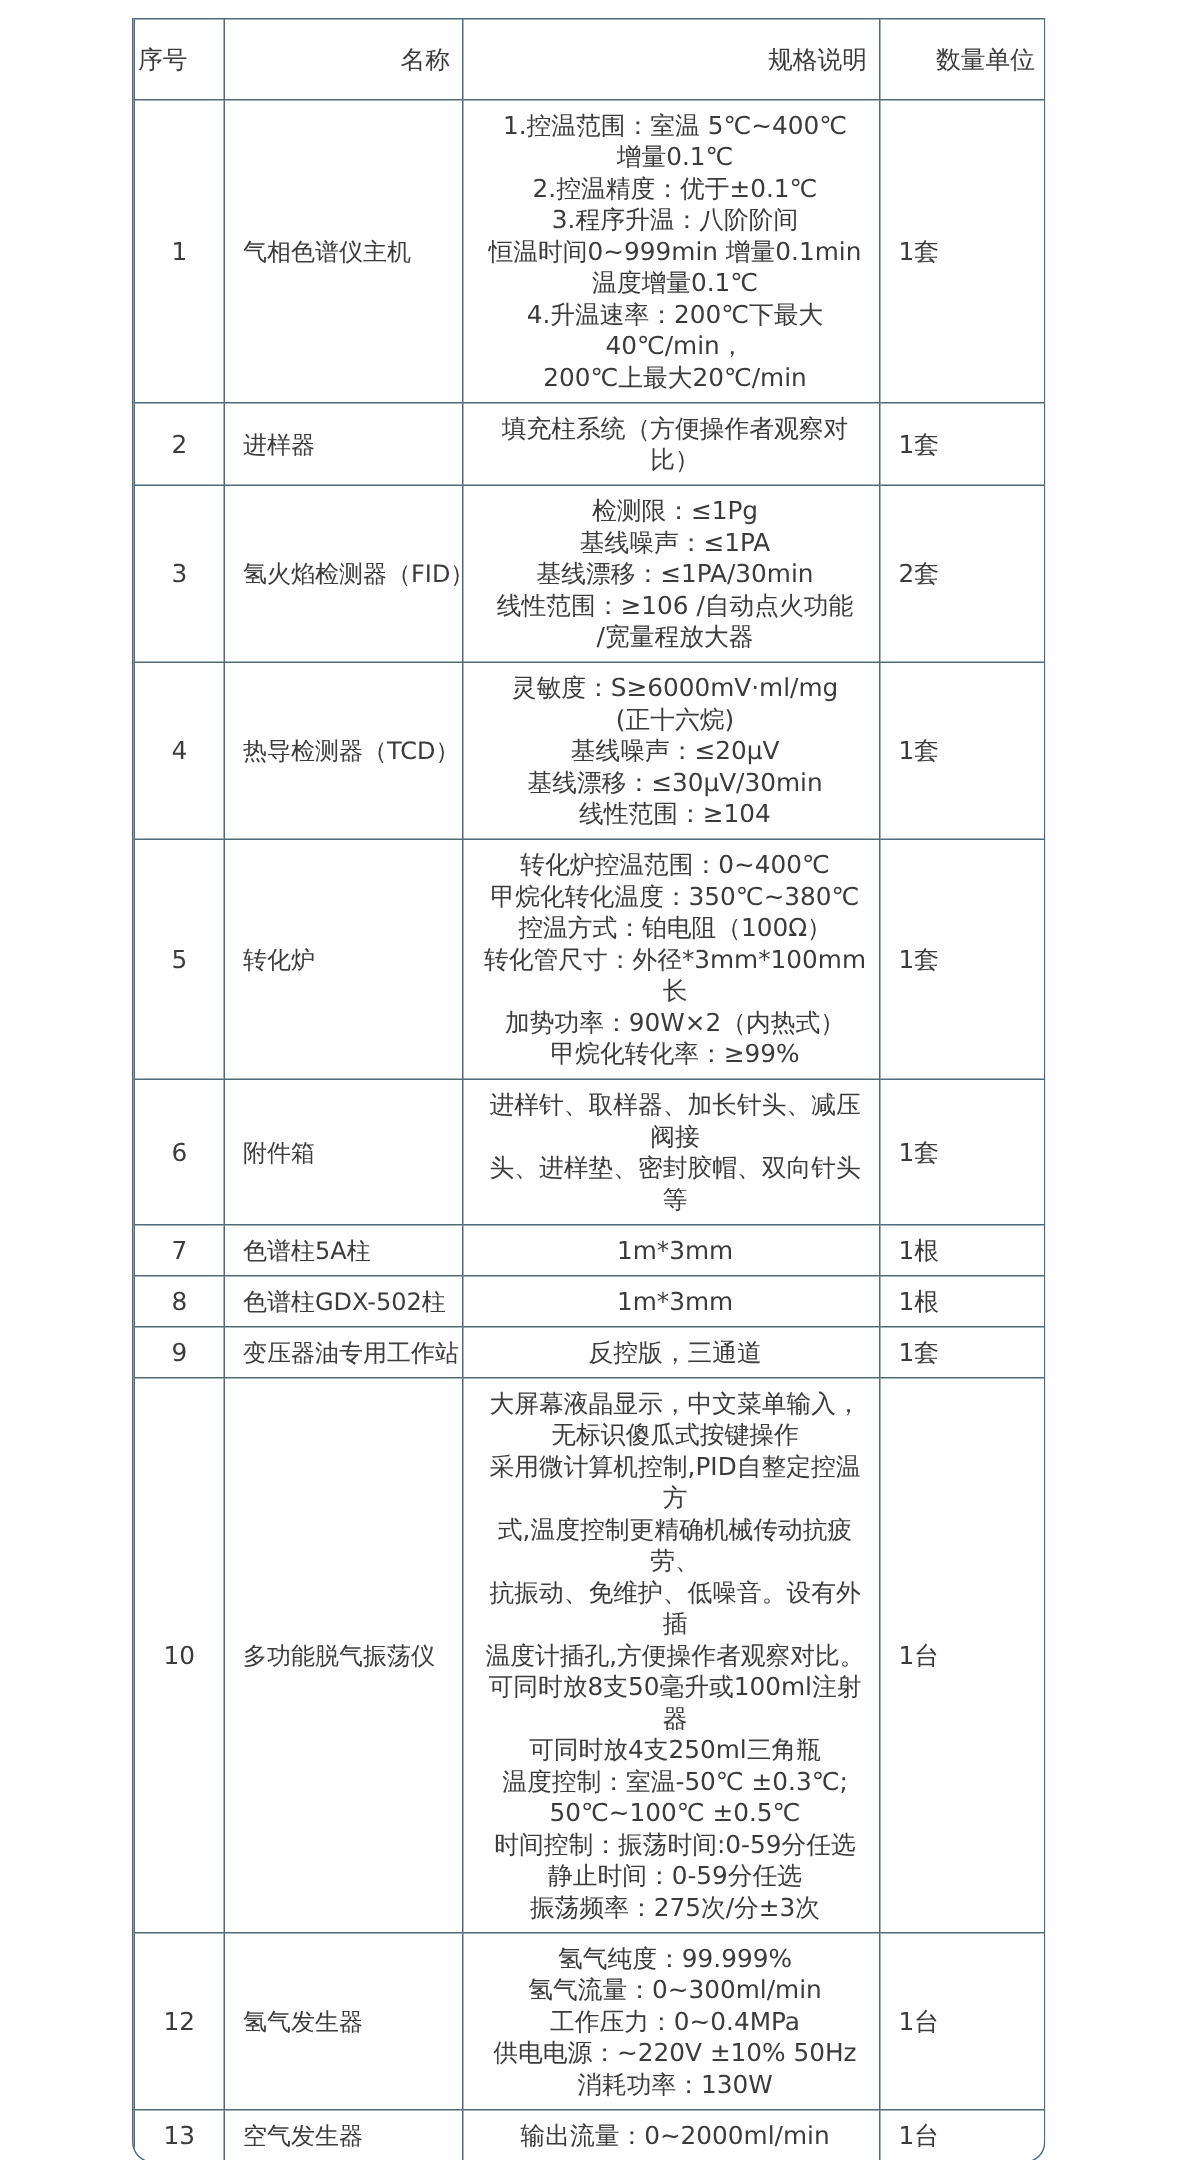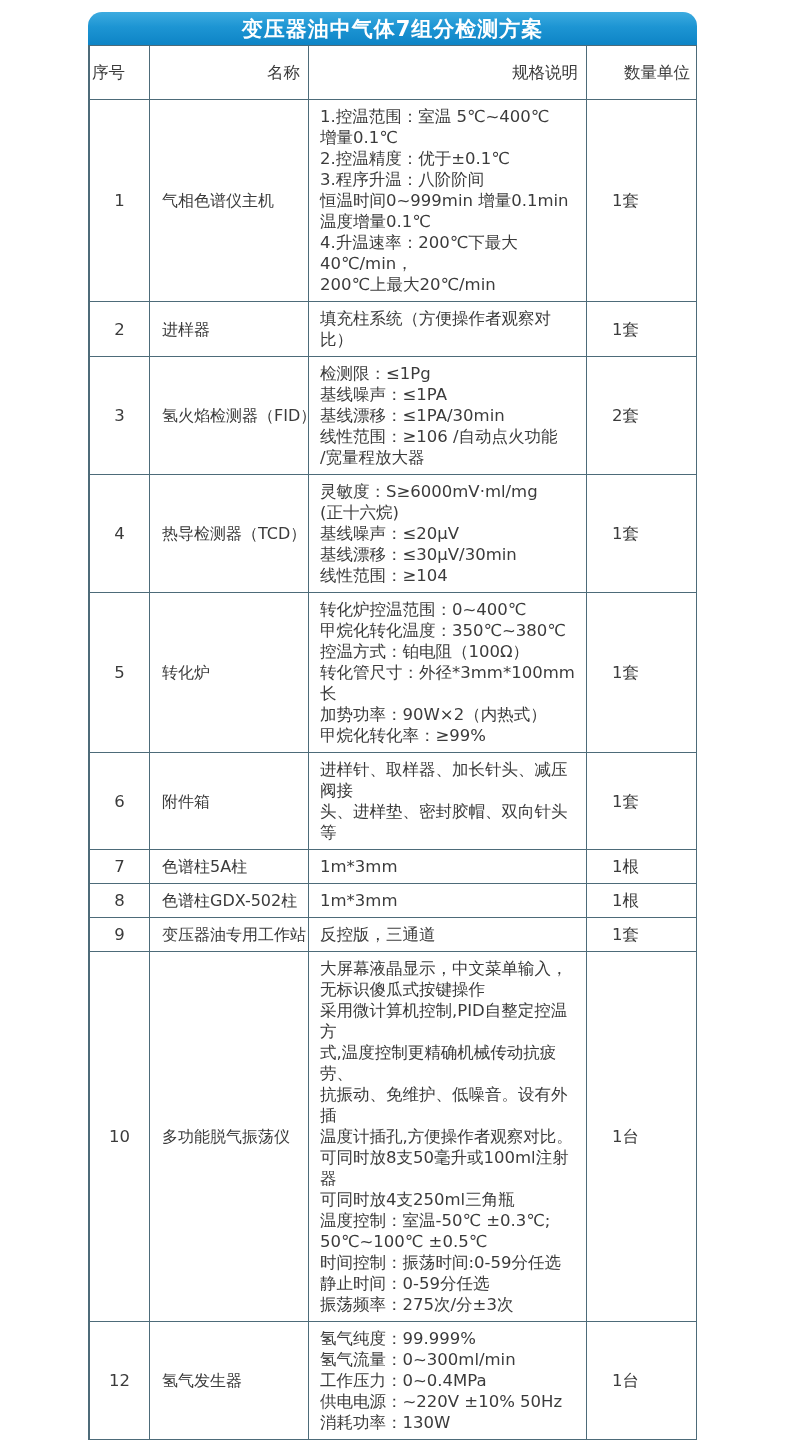--- a/index.html
+++ b/index.html
@@ -49,31 +49,28 @@
     font-size: 16.5px;
     line-height: 21px;
     padding: 5px 8px;
     box-sizing: border-box;
     color: #3b3b3b;
   }
   thead th { text-align: right; padding: 6px 8px 6px 12px; }
   thead th.c-no { text-align: left; padding: 16px 2px; }
   td.c-no  { text-align: center; }
   td.c-name { padding-left: 12px; white-space: nowrap; font-size: 16px; }
-  td.c-spec { padding: 6px 6px 6px 11px; }
-  td.c-qty { padding-left: 25px; }
+  td.c-spec { padding: 6px 6px 6px 11px; text-align: center; }
+  td.c-qty { padding-left: 12px; }
   .spec-line { font-size: 16.5px; line-height: 21px; }
 </style>
 </head>
 <body>
 
 <div class="card">
-  <div class="title-bar">
-    <span>变压器油中气体7组分检测方案</span>
-  </div>
   <div class="table-wrap">
     <table>
       <colgroup>
         <col style="width:60px">
         <col style="width:159px">
         <col style="width:278px">
         <col style="width:112px">
       </colgroup>
       <thead>
         <tr>

